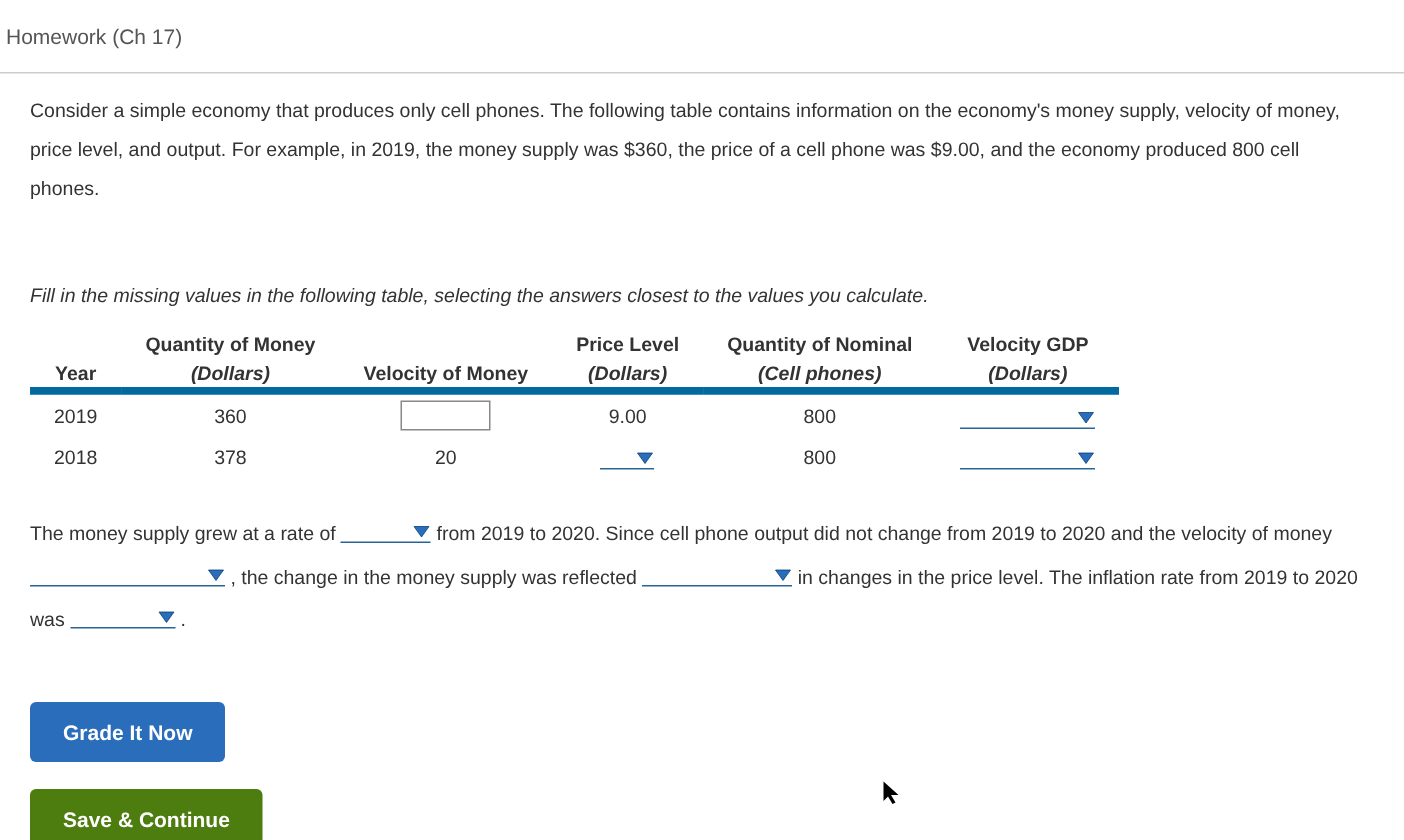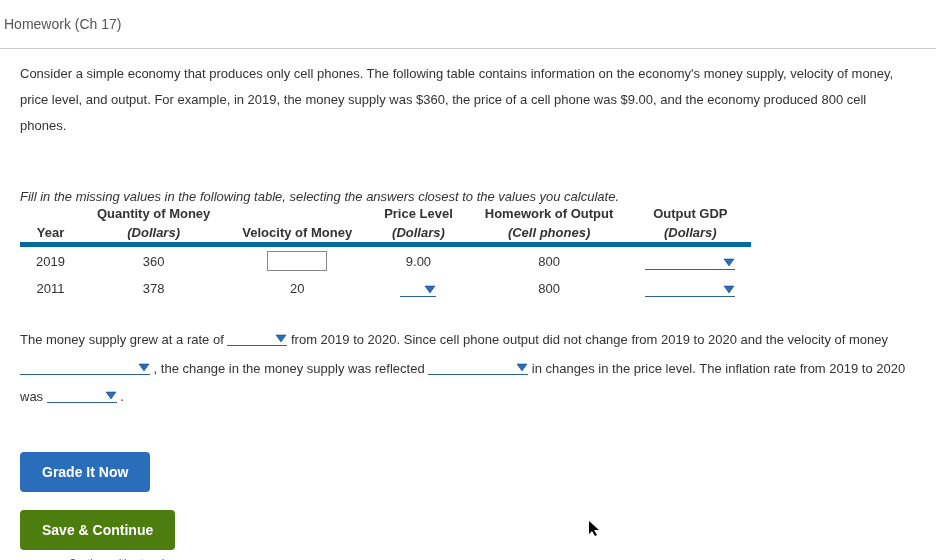--- a/index.html
+++ b/index.html
@@ -1,21 +1,21 @@
 <!DOCTYPE html>
 <html><head>
   <meta charset="utf-8">
   <style>
     * { margin: 0; padding: 0; box-sizing: border-box; }
     body { font-family: Verdana, Arial, sans-serif; font-size: 13px; color: #333; width: 936px; height: 560px; overflow: hidden; }
     .header { padding: 16px 4px; border-bottom: 1px solid #ccc; color: #555; font-size: 14px; }
     .content { padding: 12px 20px; }
     .question-title { color: #004b87; font-weight: bold; font-size: 14px; margin-bottom: 18px; }
     .paragraph { line-height: 2.0; margin-bottom: 14px; }
-    .instruction { font-style: italic; margin: 50px 0 0; }
+    .instruction { font-style: italic; margin: 50px 0 16px; }
     table.data-table { border-collapse: collapse; margin-bottom: 22px; }
     table.data-table th { font-weight: bold; text-align: center; padding: 2px 16px; border-bottom: 1px solid #000; font-size: 13px; }
     table.data-table th.sub { font-style: italic; font-weight: bold; }
     table.data-table td { text-align: center; padding: 4px 16px; font-size: 13px; }
     table.data-table tr.sub-header th { border-bottom: 5px solid #0369a1; }
     .text-input { width: 60px; height: 20px; border: 1px solid #888; font-size: 12px; text-align: center; }
     .dropdown-blank { display: inline-flex; align-items: flex-end; justify-content: flex-end; border-bottom: 1px solid #2a6496; min-width: 90px; height: 18px; cursor: pointer; vertical-align: baseline; padding-bottom: 1px; }
     .dropdown-blank.small { min-width: 36px; }
     .dropdown-blank svg { display: block; }
     .inline-dropdown { display: inline-flex; align-items: flex-end; justify-content: flex-end; border-bottom: 1px solid #2a6496; height: 18px; cursor: pointer; vertical-align: baseline; padding-bottom: 1px; }
@@ -39,22 +39,22 @@
   <div class="paragraph">Consider a simple economy that produces only cell phones. The following table contains information on the economy's money supply, velocity of money, price level, and output. For example, in 2019, the money supply was $360, the price of a cell phone was $9.00, and the economy produced 800 cell phones.</div>
   <div class="instruction">Fill in the missing values in the following table, selecting the answers closest to the values you calculate.</div>
 
   <table class="data-table">
     <thead>
       <tr>
         <th style="border-bottom:none"></th>
         <th style="border-bottom:none">Quantity of Money</th>
         <th style="border-bottom:none"></th>
         <th style="border-bottom:none">Price Level</th>
-        <th style="border-bottom:none">Homework of Output</th>
-        <th style="border-bottom:none">Output GDP</th>
+        <th style="border-bottom:none">Quantity of Nominal</th>
+        <th style="border-bottom:none">Velocity GDP</th>
       </tr>
       <tr class="sub-header">
         <th>Year</th>
         <th class="sub">(Dollars)</th>
         <th>Velocity of Money</th>
         <th class="sub">(Dollars)</th>
         <th class="sub">(Cell phones)</th>
         <th class="sub">(Dollars)</th>
       </tr>
     </thead>
@@ -65,21 +65,21 @@
         <td><input type="text" class="text-input" value="" style=""></td>
         <td>9.00</td>
         <td>800</td>
         <td><span class="dropdown-blank">
               <svg width="12" height="10">
                 <polygon points="1,1 11,1 6,8" fill="#2a6ebb" stroke="#003a70" stroke-width="0.5"></polygon>
               </svg>
             </span></td>
       </tr>
       <tr>
-        <td>2011</td>
+        <td>2018</td>
         <td>378</td>
         <td>20</td>
         <td><span class="dropdown-blank small">
               <svg width="12" height="10">
                 <polygon points="1,1 11,1 6,8" fill="#2a6ebb" stroke="#003a70" stroke-width="0.5"></polygon>
               </svg>
             </span></td>
         <td>800</td>
         <td><span class="dropdown-blank">
               <svg width="12" height="10">

